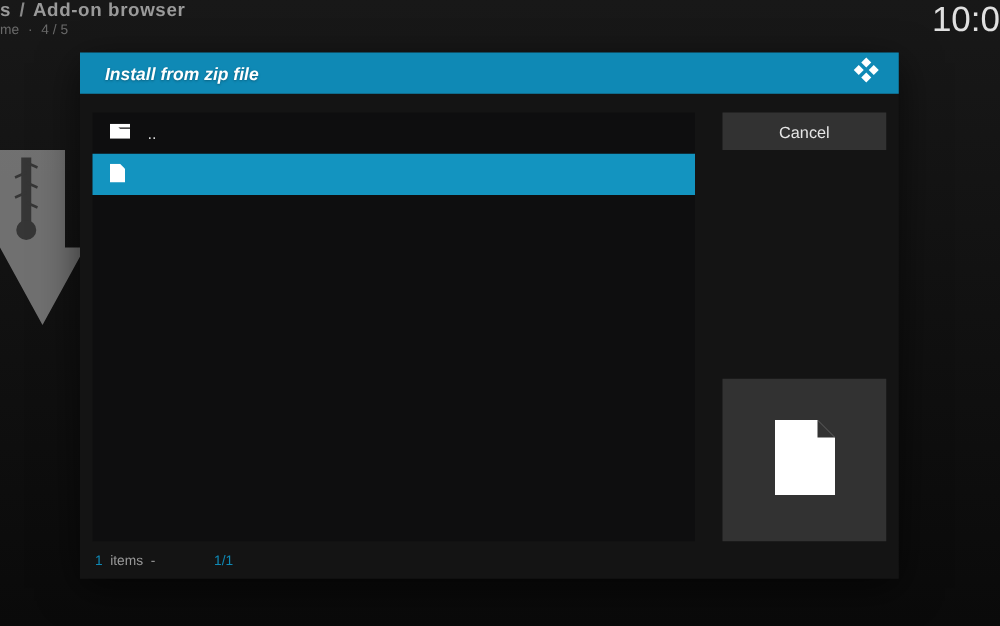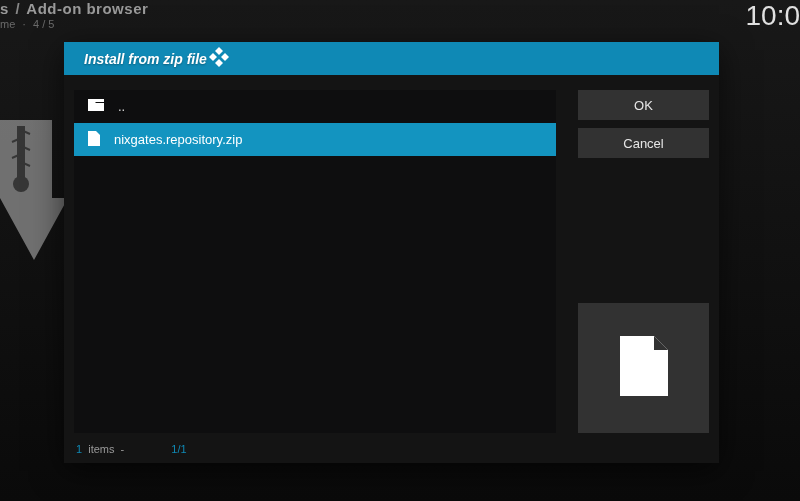--- a/index.html
+++ b/index.html
@@ -37,21 +37,21 @@
   position: absolute;
   left: 64px; top: 42px;
   width: 655px; height: 421px;
   background: #141414;
   box-shadow: 0 8px 30px rgba(0,0,0,0.6);
   display: flex; flex-direction: column;
 }
 .dialog-title {
   height: 33px;
   background: #0f89b5;
-  display: flex; align-items: center; justify-content: flex-start;
+  display: flex; align-items: center; justify-content: space-between;
   padding: 0 14px 0 20px;
 }
 .dialog-title .label {
   color: #fff; font-size: 14px; font-weight: bold; font-style: italic;
   text-shadow: 0 1px 2px rgba(0,0,0,0.3);
 }
 .dialog-body {
   flex: 1;
   display: flex;
   gap: 22px;
@@ -159,26 +159,24 @@
             </svg>
           </span>
           <span class="lbl">..</span>
         </div>
         <div class="file-row selected">
           <span>
             <svg width="12" height="15" viewBox="0 0 12 15" fill="#fff">
               <path d="M0 0 H8 L12 4 V15 H0 Z"></path>
             </svg>
           </span>
-          <span class="lbl">nixgates.repository.zip</span>
         </div>
       </div>
     </div>
     <div class="side-col">
-      <div class="btn">OK</div>
       <div class="btn">Cancel</div>
       <div class="preview">
         <span>
           <svg width="48" height="60" viewBox="0 0 48 60" fill="#fff">
             <path d="M0 0 H34 L48 14 V60 H0 Z"></path>
             <path d="M34 0 V14 H48 Z" fill="#323232"></path>
           </svg>
         </span>
       </div>
     </div>

